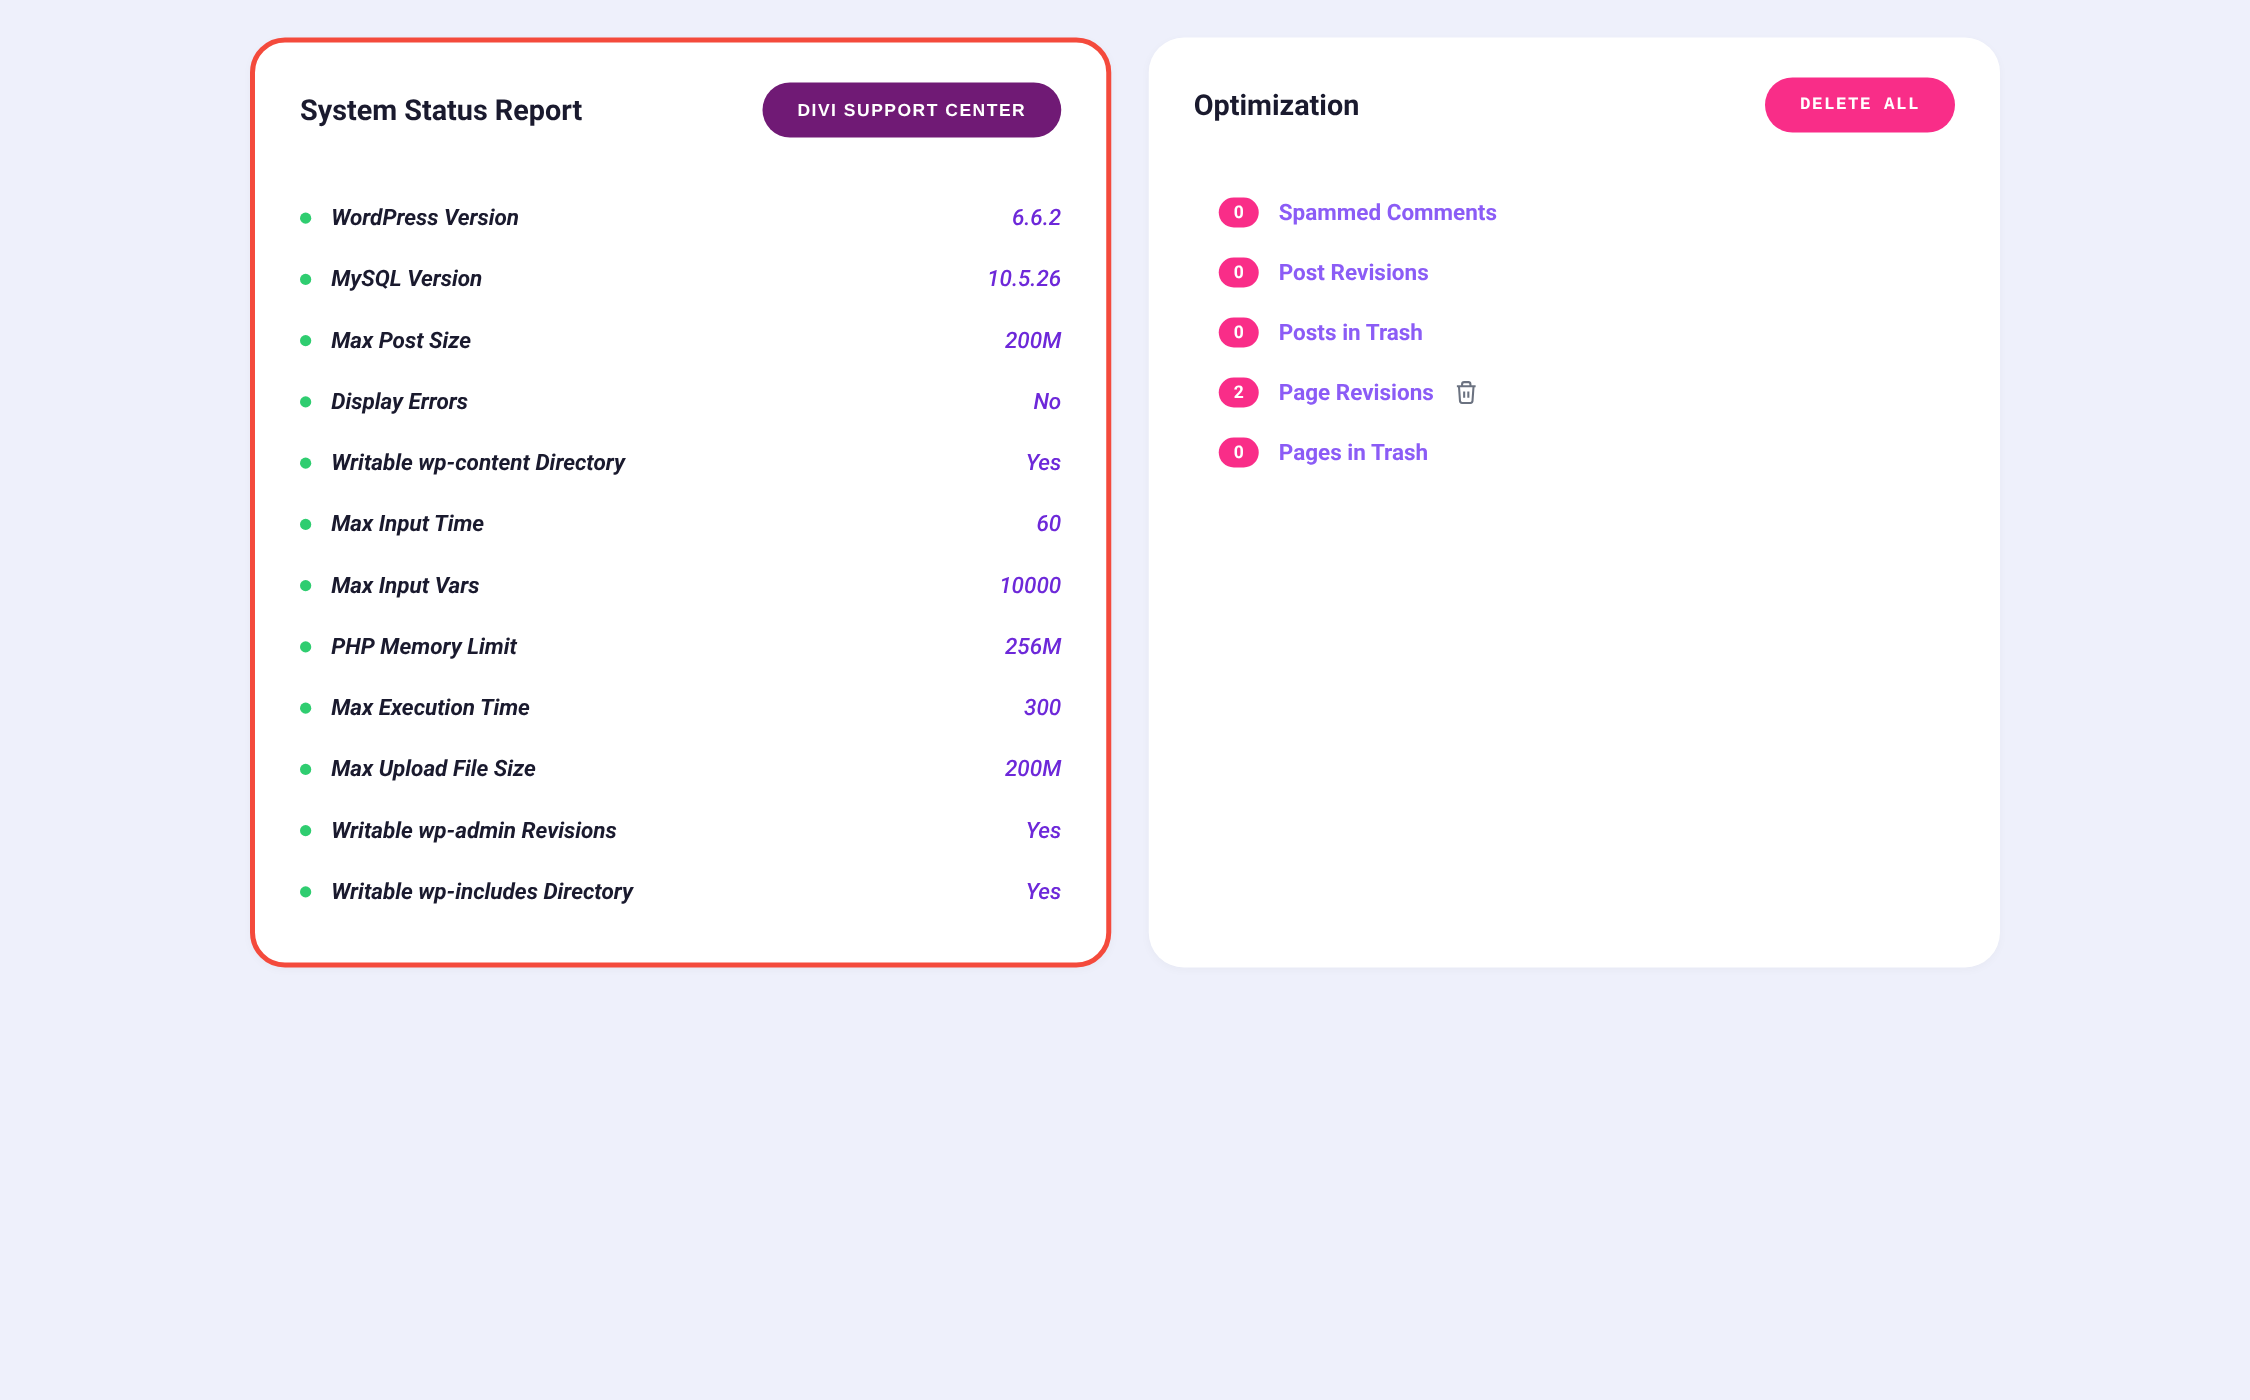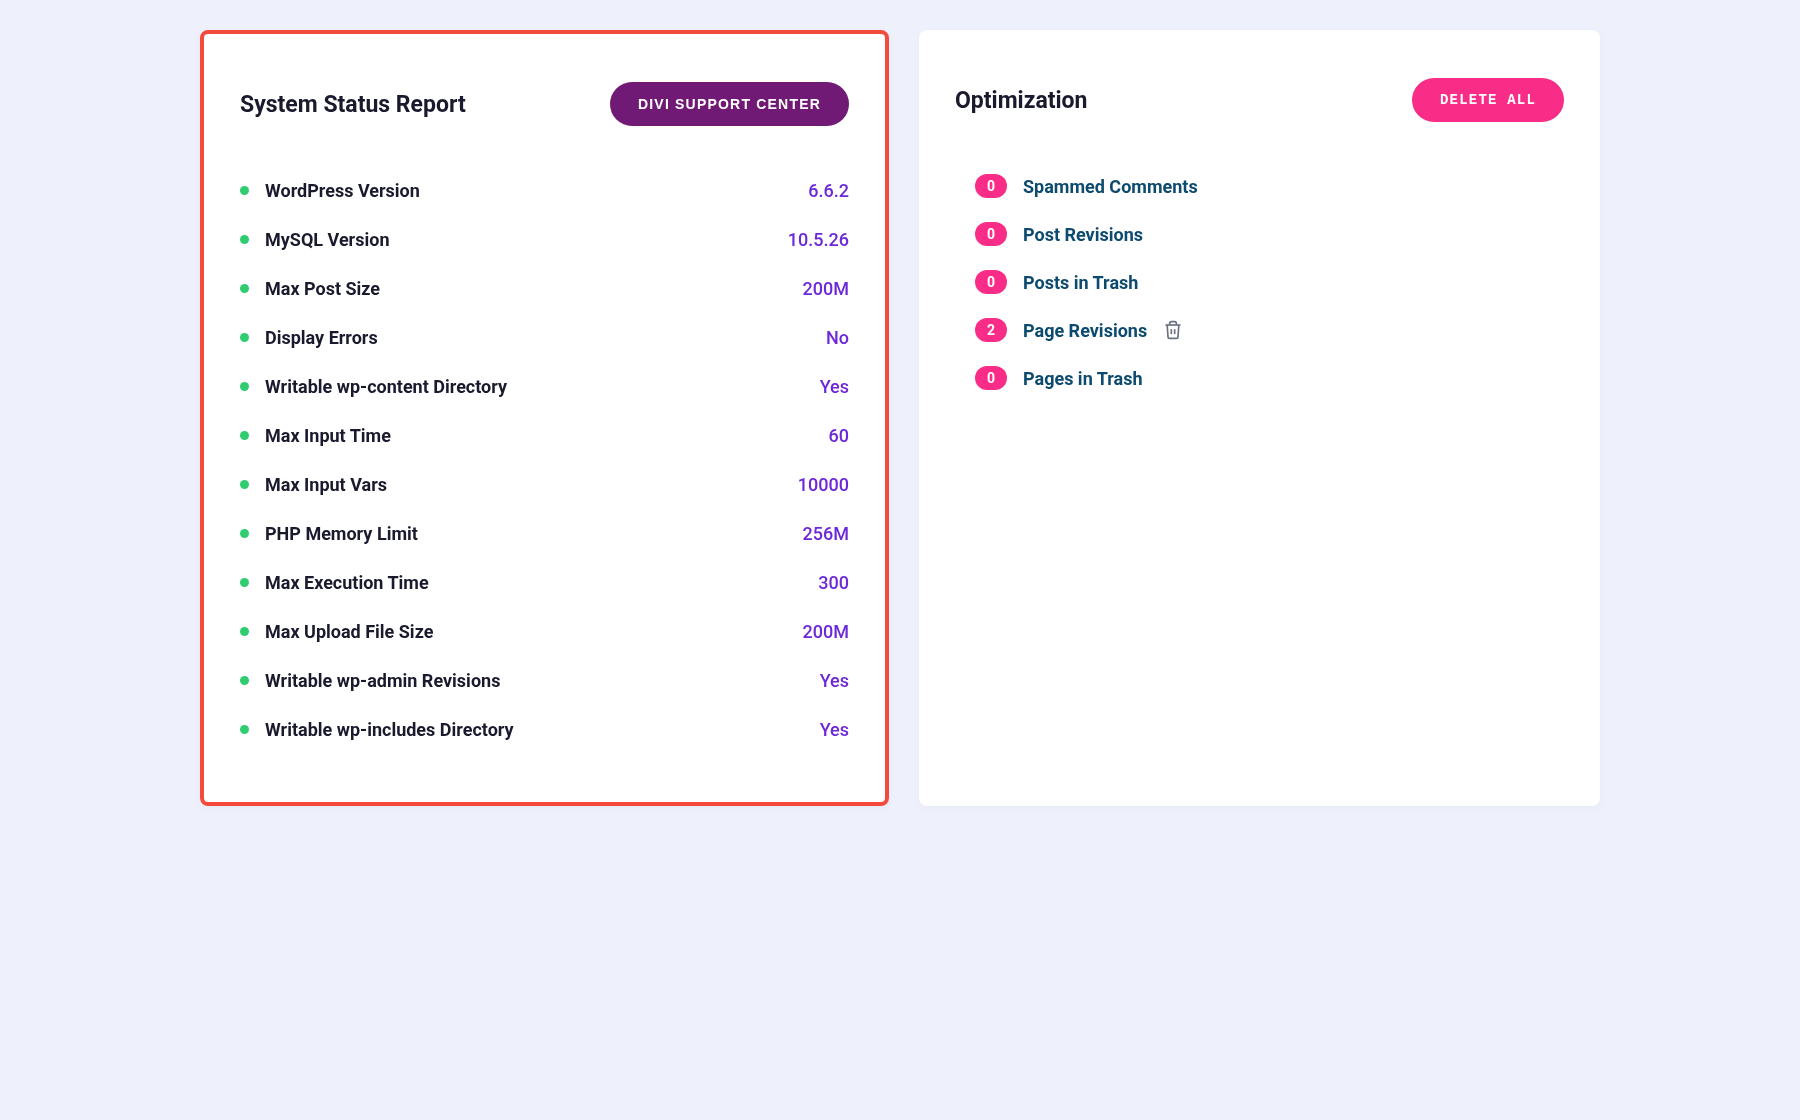--- a/index.html
+++ b/index.html
@@ -9,22 +9,22 @@
     padding: 30px 40px;
   }
   .container {
     display: flex;
     gap: 30px;
     max-width: 1400px;
     margin: 0 auto;
   }
   .panel {
     background: #fff;
-    border-radius: 8px;
-    padding: 48px 36px;
+    border-radius: 28px;
+    padding: 32px 36px;
     flex: 1;
     box-shadow: 0 2px 8px rgba(0,0,0,0.03);
   }
   .panel.highlighted {
     border: 4px solid #f44a3c;
   }
   .panel-header {
     display: flex;
     justify-content: space-between;
     align-items: center;
@@ -55,20 +55,21 @@
     font-family: Liberation Mono, monospace;
   }
   .status-list {
     list-style: none;
   }
   .status-item {
     display: flex;
     align-items: center;
     justify-content: space-between;
     padding: 14px 0;
+    font-style: italic;
   }
   .status-left {
     display: flex;
     align-items: center;
     gap: 16px;
   }
   .dot {
     width: 9px;
     height: 9px;
     border-radius: 50%;
@@ -104,21 +105,21 @@
     display: inline-flex;
     align-items: center;
     justify-content: center;
     font-size: 14px;
     font-weight: 700;
     padding: 0 10px;
   }
   .opt-label {
     font-size: 18px;
     font-weight: 700;
-    color: #0c4a6e;
+    color: #8b5cf6;
   }
   .trash-icon {
     color: #6b7280;
     cursor: pointer;
     display: inline-flex;
     align-items: center;
   }
   .trash-icon svg {
     width: 20px;
     height: 20px;

